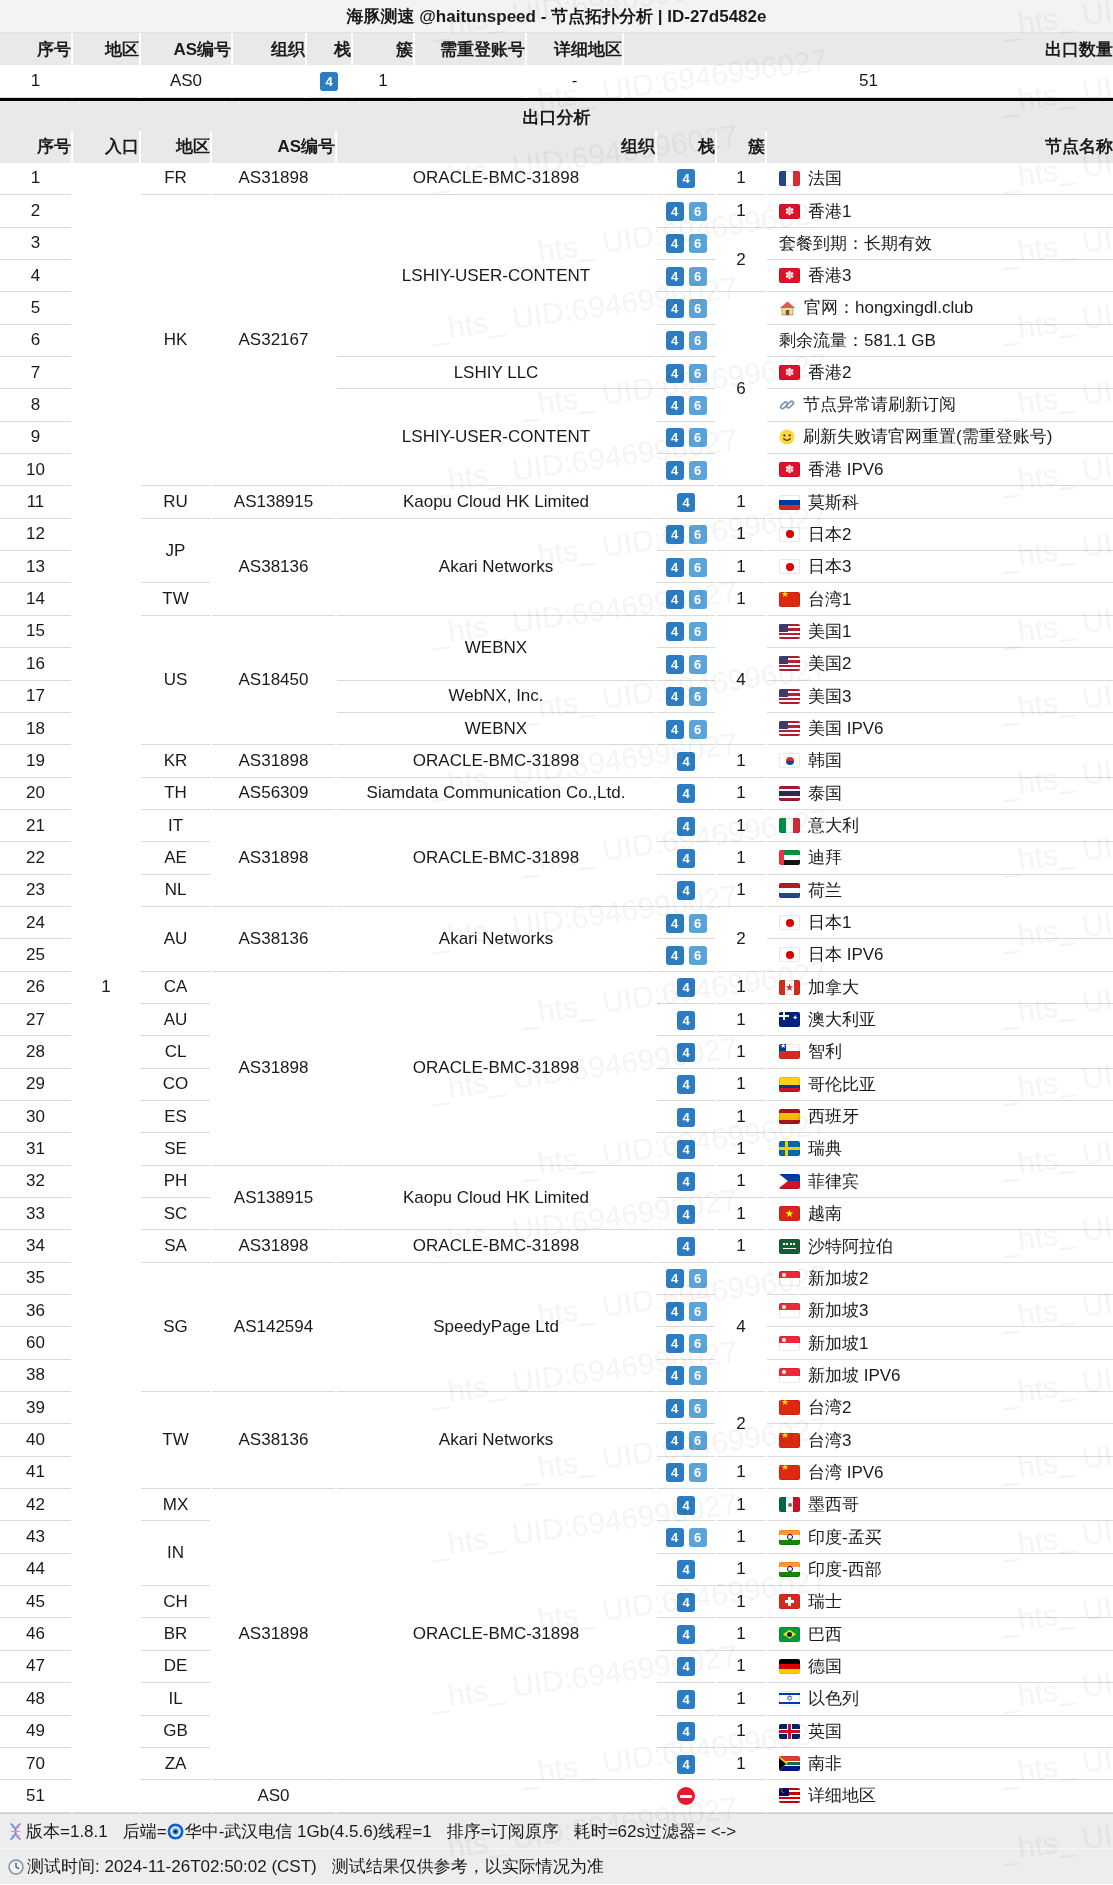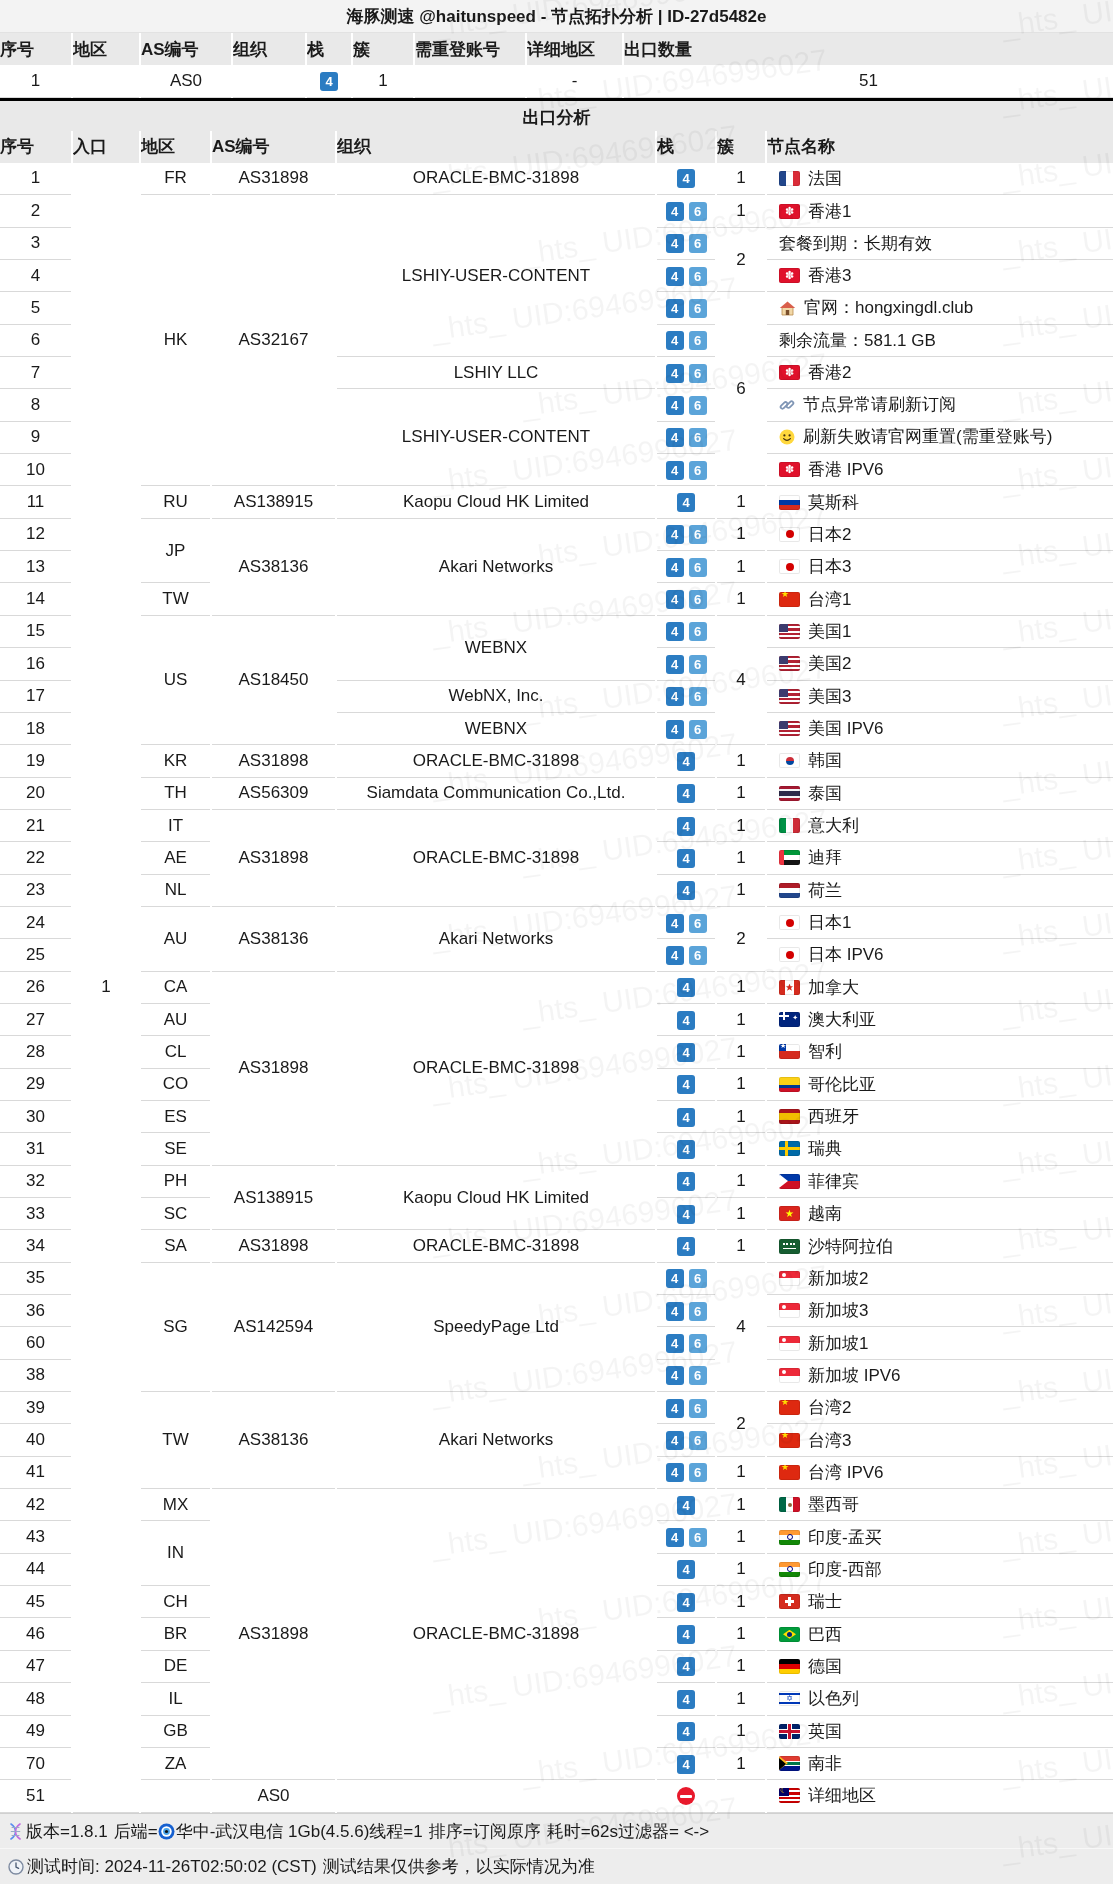--- a/index.html
+++ b/index.html
@@ -17,21 +17,21 @@
   #wm{position:absolute;inset:0;pointer-events:none;z-index:5;overflow:hidden}
   #wm span{position:absolute;font-size:30px;color:rgba(0,0,0,0.045);white-space:nowrap;
     transform:rotate(-8deg);font-weight:400}
   
   .titlebar{height:33px;line-height:33px;text-align:center;font-size:17px;font-weight:bold;
     background:var(--title_bg);border-bottom:1px solid #e2e2e2}
   .section{height:33px;line-height:33px;text-align:center;font-size:17px;font-weight:bold;
     background:var(--header_bg);border-top:3px solid #000000}
   
   table{border-collapse:collapse;table-layout:fixed;width:1113px;font-size:17px}
-  th{background:var(--header_bg);font-weight:bold;height:32px;text-align:left;
+  th{background:var(--header_bg);font-weight:bold;height:32px;text-align:right;
      border-right:2px solid #fff;overflow:hidden;white-space:nowrap}
   th:last-child{border-right:none}
   td{height:32px;text-align:center;vertical-align:middle;border-bottom:1px solid var(--row_line);
      border-right:2px solid #fff;overflow:hidden;white-space:nowrap}
   td:last-child{border-right:none}
   #exit-body tr{height:32.35px}
   td.c-name{text-align:left;padding-left:12px}
   
   .badge{display:inline-block;min-width:18px;height:19px;line-height:19px;border-radius:3px;
     font-size:13px;font-weight:bold;color:#fff;text-align:center;padding:0 1px;vertical-align:middle}
@@ -117,21 +117,21 @@
     border-top:7.5px solid transparent;border-bottom:7.5px solid transparent;border-left:9px solid #ffb81c}
   .f-za::after{content:"";position:absolute;left:0;top:1.5px;
     border-top:6px solid transparent;border-bottom:6px solid transparent;border-left:7px solid #000}
   .f-my{background:repeating-linear-gradient(180deg,#cc0001 0 2.2px,#fff 2.2px 4.4px)}
   .f-my::before{content:"☾";position:absolute;left:1px;top:-2px;font-size:8px;color:#fc0;z-index:2}
   .f-my::after{content:"";position:absolute;left:0;top:0;width:10px;height:8px;background:#010066}
   
   .footer{height:35px;line-height:35px;background:var(--footer_bg);border-top:1px solid #d0d0d0;
     font-size:17px;padding-left:8px;white-space:nowrap;position:relative;z-index:2}
   .footer .icw{margin-right:3px;vertical-align:-3px}
-  .sp8{margin-left:6px}.sp14{}
+  .sp8{margin-left:15px}.sp14{}
 </style>
 </head>
 <body>
 
 <div id="wm">
     <span style="left: 430px; top: -12px;">_hts_ UID:6946996027</span>
     <span style="left: 1000px; top: -12px;">_hts_ UID:6946996027</span>
     <span style="left: 520px; top: 64px;">_hts_ UID:6946996027</span>
     <span style="left: 1000px; top: 64px;">_hts_ UID:6946996027</span>
     <span style="left: 430px; top: 140px;">_hts_ UID:6946996027</span>

